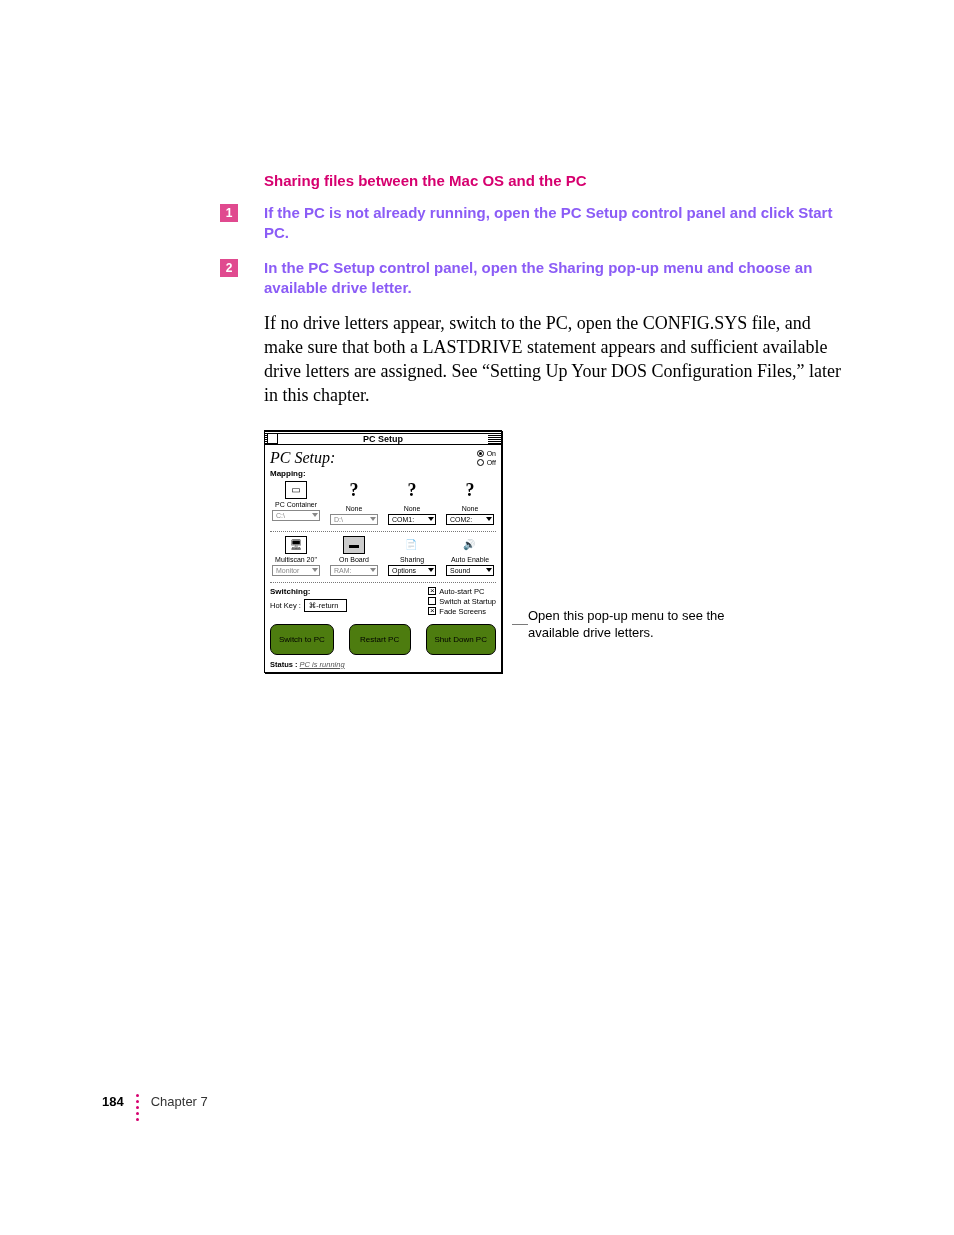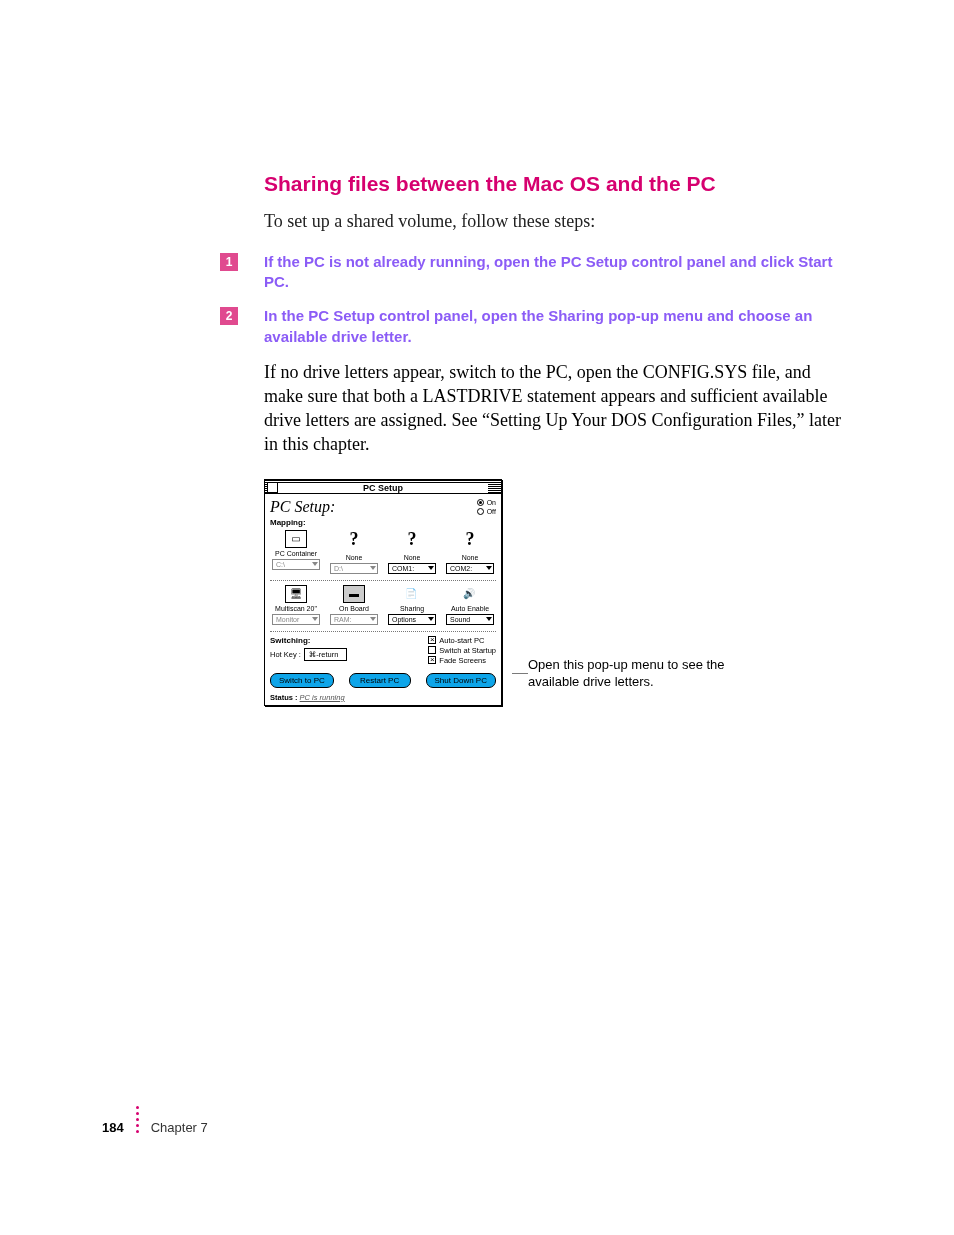--- a/index.html
+++ b/index.html
@@ -17,21 +17,21 @@
   }
   .content {
     position: absolute;
     top: 172px;
     left: 264px;
     width: 580px;
   }
   .section-title {
     font-family: "Helvetica Neue", Arial, sans-serif;
     font-weight: bold;
-    font-size: 21px;
+    font-size: 15px;
     color: #d6006f;
     margin-bottom: 14px;
   }
   .body-text {
     font-size: 18px;
     line-height: 1.33;
     color: #222;
     margin-bottom: 18px;
     font-weight: 400;
   }
@@ -215,22 +215,22 @@
     font-size: 8px; line-height: 6px; text-align: center;
   }
   .btn-row {
     display: flex; justify-content: space-between; margin: 8px 0 3px 0;
   }
   .mac-btn {
     font-family: Arial, sans-serif;
     font-size: 8px;
     border: 1px solid #000;
     border-radius: 7px;
-    padding: 2px 8px;
-    background: #0ea5e9;
+    padding: 10px 8px;
+    background: #4d7c0f;
     text-align: center;
     min-width: 62px;
     box-sizing: border-box;
   }
   .status-line {
     font-family: Arial, sans-serif;
     font-size: 7.5px;
     padding-top: 2px;
   }
   .callout {
@@ -247,23 +247,23 @@
   }
   .callout-wrap {
     display: flex;
     align-items: center;
     margin-top: 178px;
   }
   
   .footer {
     position: absolute;
     left: 102px;
-    bottom: 100px;
-    display: flex;
-    align-items: flex-end;
+    bottom: 112px;
+    display: flex;
+    align-items: flex-start;
     gap: 12px;
     font-family: "Helvetica Neue", Arial, sans-serif;
   }
   .page-num {
     font-weight: bold;
     font-size: 13px;
   }
   .vdots {
     display: flex; flex-direction: column; gap: 3px;
     padding-bottom: 2px;
@@ -278,21 +278,20 @@
 </style>
 </head>
 <body>
 
 <div class="page">
 
   <div class="content">
 
     <div class="section-title">Sharing files between the Mac OS and the PC</div>
 
-    <div class="body-text">To set up a shared volume, follow these steps:</div>
 
     <div class="step">
       <div class="step-badge">1</div>
       <div class="step-text">If the PC is not already running, open the PC Setup control panel and click Start PC.</div>
     </div>
 
     <div class="step">
       <div class="step-badge">2</div>
       <div class="step-text">In the PC Setup control panel, open the Sharing pop-up menu and choose an available drive letter.</div>
     </div>

